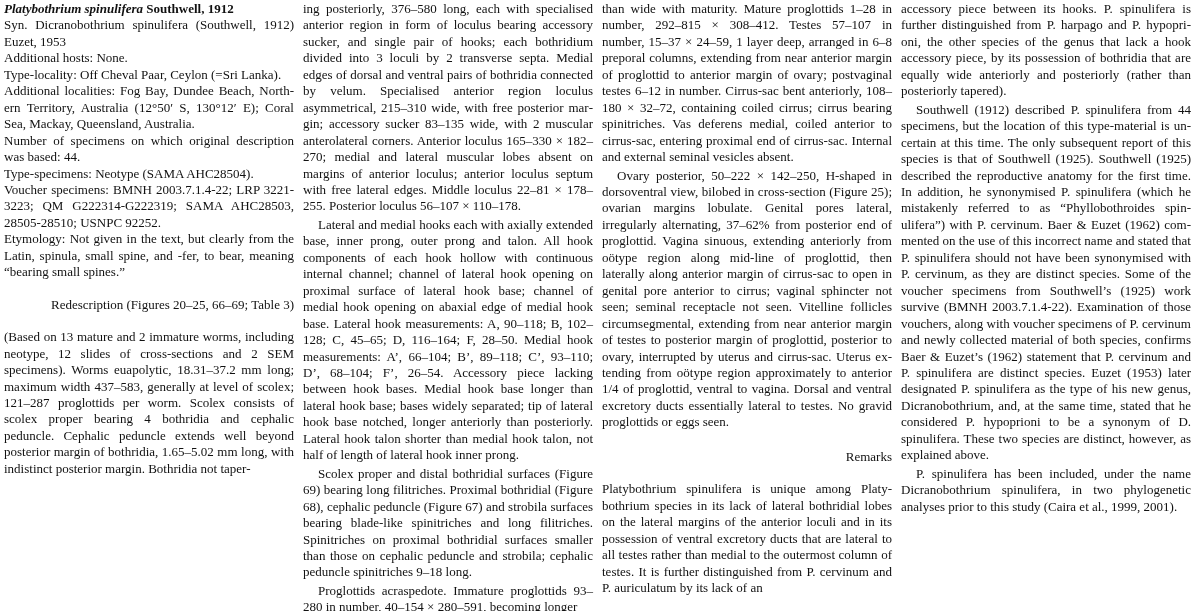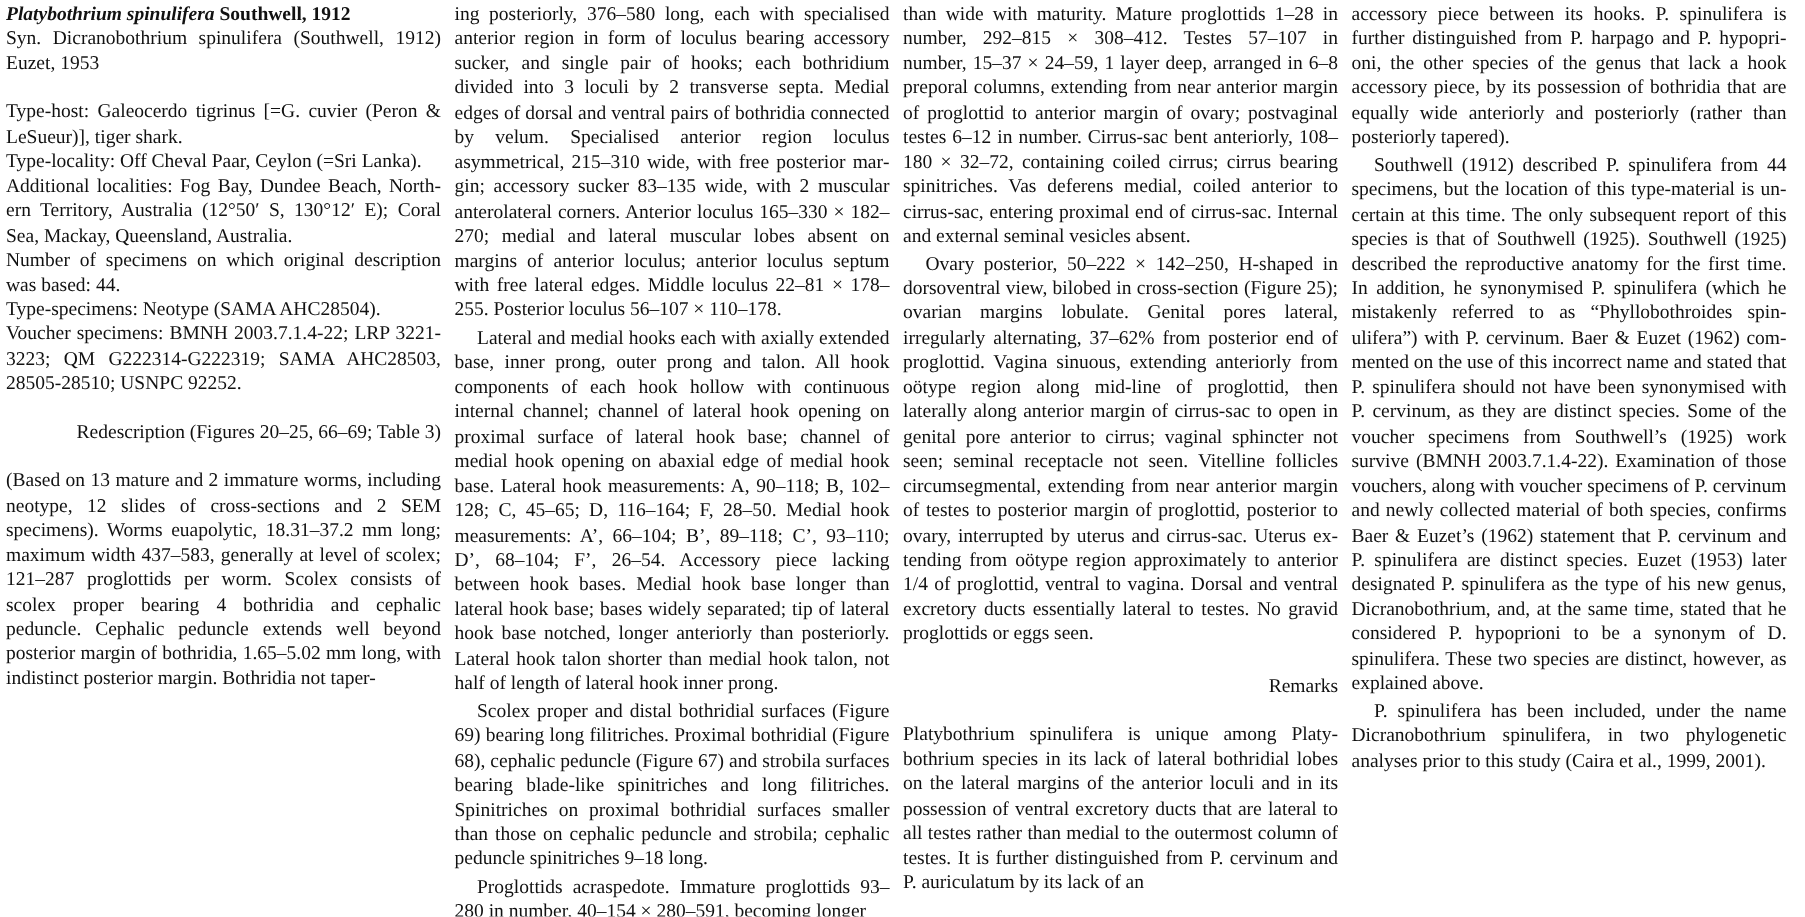--- a/index.html
+++ b/index.html
@@ -29,26 +29,27 @@
   .b { font-weight: bold; }
   .bi { font-weight: bold; font-style: italic; }
 </style>
 </head>
 <body>
 
 <div class="page">
   <div class="col">
       <p><span class="bi">Platybothrium spinulifera</span><span class="b"> Southwell, 1912</span></p>
       <p><span>Syn. </span><span class="i">Dicranobothrium spinulifera</span><span> (Southwell, 1912) Euzet, 1953</span></p>
-      <p class="gap-before"><span class="i">Type-host</span><span>: </span><span class="i">Galeocerdo tigrinus</span><span> [=</span><span class="i">G. cuvier</span><span> (Peron &amp; LeSueur)], tiger shark.</span></p>
+      <p><span class="i">Additional hosts</span><span>: None.</span></p>
       <p><span class="i">Type-locality</span><span>: Off Cheval Paar, Ceylon (=Sri Lanka).</span></p>
       <p><span class="i">Additional localities</span><span>: Fog Bay, Dundee Beach, North­ern Territory, Australia (12°50′ S, 130°12′ E); Coral Sea, Mackay, Queensland, Australia.</span></p>
       <p><span class="i">Number of specimens on which original description was based</span><span>: 44.</span></p>
       <p><span class="i">Type-specimens</span><span>: Neotype (SAMA AHC28504).</span></p>
       <p><span class="i">Voucher specimens</span><span>: BMNH 2003.7.1.4-22; LRP 3221-3223; QM G222314-G222319; SAMA AHC28503, 28505-28510; USNPC 92252.</span></p>
+      <p><span class="i">Etymology</span><span>: Not given in the text, but clearly from the Latin, </span><span class="i">spinula</span><span>, small spine, and </span><span class="i">-fer</span><span>, to bear, meaning “bearing small spines.”</span></p>
       <p class="gap-before noj"><span class="i">Redescription</span><span> (Figures 20–25, 66–69; Table 3)</span></p>
       <p class="gap-before"><span>(Based on 13 mature and 2 immature worms, in­cluding neotype, 12 slides of cross-sections and 2 SEM specimens). Worms euapolytic, 18.31–37.2 mm long; maximum width 437–583, generally at level of scolex; 121–287 proglottids per worm. Scolex con­sists of scolex proper bearing 4 bothridia and cephalic peduncle. Cephalic peduncle extends well beyond posterior margin of bothridia, 1.65–5.02 mm long, with indistinct posterior margin. Bothridia not taper-</span></p>
     </div>
   <div class="col">
       <p><span>ing posteriorly, 376–580 long, each with specialised anterior region in form of loculus bearing accessory sucker, and single pair of hooks; each bothridium divided into 3 loculi by 2 transverse septa. Medial edges of dorsal and ventral pairs of bothridia con­nected by velum. Specialised anterior region loculus asymmetrical, 215–310 wide, with free posterior mar­gin; accessory sucker 83–135 wide, with 2 muscu­lar anterolateral corners. Anterior loculus 165–330 × 182–270; medial and lateral muscular lobes ab­sent on margins of anterior loculus; anterior loculus septum with free lateral edges. Middle loculus 22–81 × 178–255. Posterior loculus 56–107 × 110–178.</span></p>
       <p class="indent tight-before"><span>Lateral and medial hooks each with axially ex­tended base, inner prong, outer prong and talon. All hook components of each hook hollow with continu­ous internal channel; channel of lateral hook opening on proximal surface of lateral hook base; channel of medial hook opening on abaxial edge of medial hook base. Lateral hook measurements: A, 90–118; B, 102–128; C, 45–65; D, 116–164; F, 28–50. Medial hook measurements: A’, 66–104; B’, 89–118; C’, 93–110; D’, 68–104; F’, 26–54. Accessory piece lacking between hook bases. Medial hook base longer than lateral hook base; bases widely separated; tip of lateral hook base notched, longer anteriorly than posteriorly. Lateral hook talon shorter than medial hook talon, not half of length of lateral hook inner prong.</span></p>
       <p class="indent tight-before"><span>Scolex proper and distal bothridial surfaces (Fig­ure 69) bearing long filitriches. Proximal bothridial (Figure 68), cephalic peduncle (Figure 67) and strobila surfaces bearing blade-like spinitriches and long fi­litriches. Spinitriches on proximal bothridial surfaces smaller than those on cephalic peduncle and strobila; cephalic peduncle spinitriches 9–18 long.</span></p>
       <p class="indent tight-before"><span>Proglottids acraspedote. Immature proglottids 93–280 in number, 40–154 × 280–591, becoming longer</span></p>
     </div>
   <div class="col">

